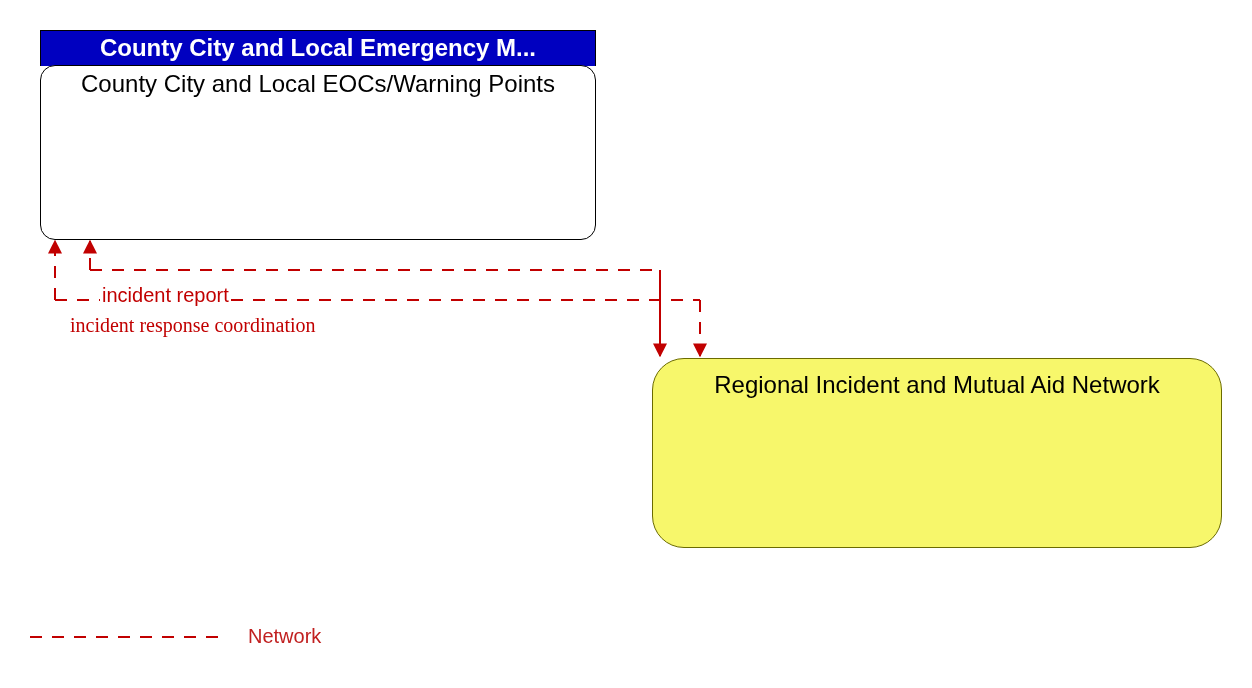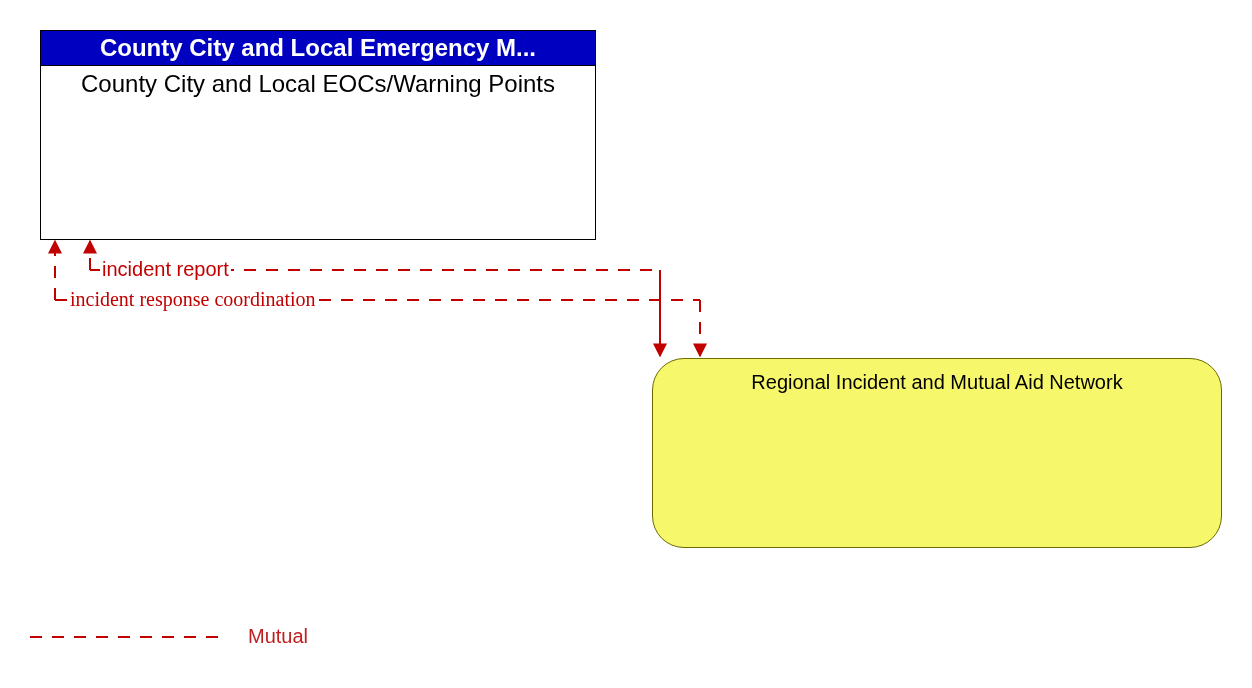--- a/index.html
+++ b/index.html
@@ -35,31 +35,32 @@
     text-align: center;
     font-size: 24px;
     color: #000000;
     padding-top: 4px;
   }
   .yellow-box {
     background: #f7f76b;
     border: 1px solid #6b6b00;
     border-radius: 32px;
     text-align: center;
-    font-size: 20px;
+    font-size: 24px;
     color: #000000;
     padding-top: 12px;
   }
   .flow-label {
     position: absolute;
     color: #c10000;
     font-size: 20px;
     white-space: nowrap;
     background: #ffffff;
     padding: 0 2px;
+    margin-top: 26px;
   }
   .legend-label {
     position: absolute;
     color: #c12020;
     font-size: 20px;
   }
   svg.connectors {
     position: absolute;
     left: 0;
     top: 0;
@@ -91,25 +92,25 @@
   <path d="M 55 300 L 55 241" stroke="#c10000" stroke-width="2" stroke-dasharray="12 10" fill="none" marker-end="url(#arrow-red)"></path>
   <path d="M 700 300 L 700 356" stroke="#c10000" stroke-width="2" stroke-dasharray="12 10" fill="none" marker-end="url(#arrow-red)"></path>
 
   <path d="M 660 270 L 660 356" stroke="#c10000" stroke-width="2" stroke-dasharray="12 10" fill="none" marker-end="url(#arrow-red)"></path>
 
   <path d="M 30 637 L 220 637" stroke="#c10000" stroke-width="2" stroke-dasharray="12 10" fill="none"></path>
 </svg>
 
 <div class="box header-bar" style="left:40px; top:30px; width:556px; height:36px;">County City and Local Emergency M...</div>
 
-<div class="box box-body" style="left:40px; top:65px; width:556px; height:175px;">
+<div class="box box-body" style="left:40px; top:65px; width:556px; height:175px;border-radius:15px;">
   <span>County City and Local EOCs/Warning Points</span>
 </div>
 
 <div class="box yellow-box" style="left:652px; top:358px; width:570px; height:190px;">
   <span>Regional Incident and Mutual Aid Network</span>
 </div>
 
 <div class="flow-label" style="left:100px; top:258px;">incident report</div>
 
 <div class="flow-label" style="left:68px; top:288px;font-family:Liberation Serif, serif;">incident response coordination</div>
 
-<div class="legend-label" style="left:248px; top:625px;">Mutual</div>
+<div class="legend-label" style="left:248px; top:625px;">Network</div>
 
 </body></html>

